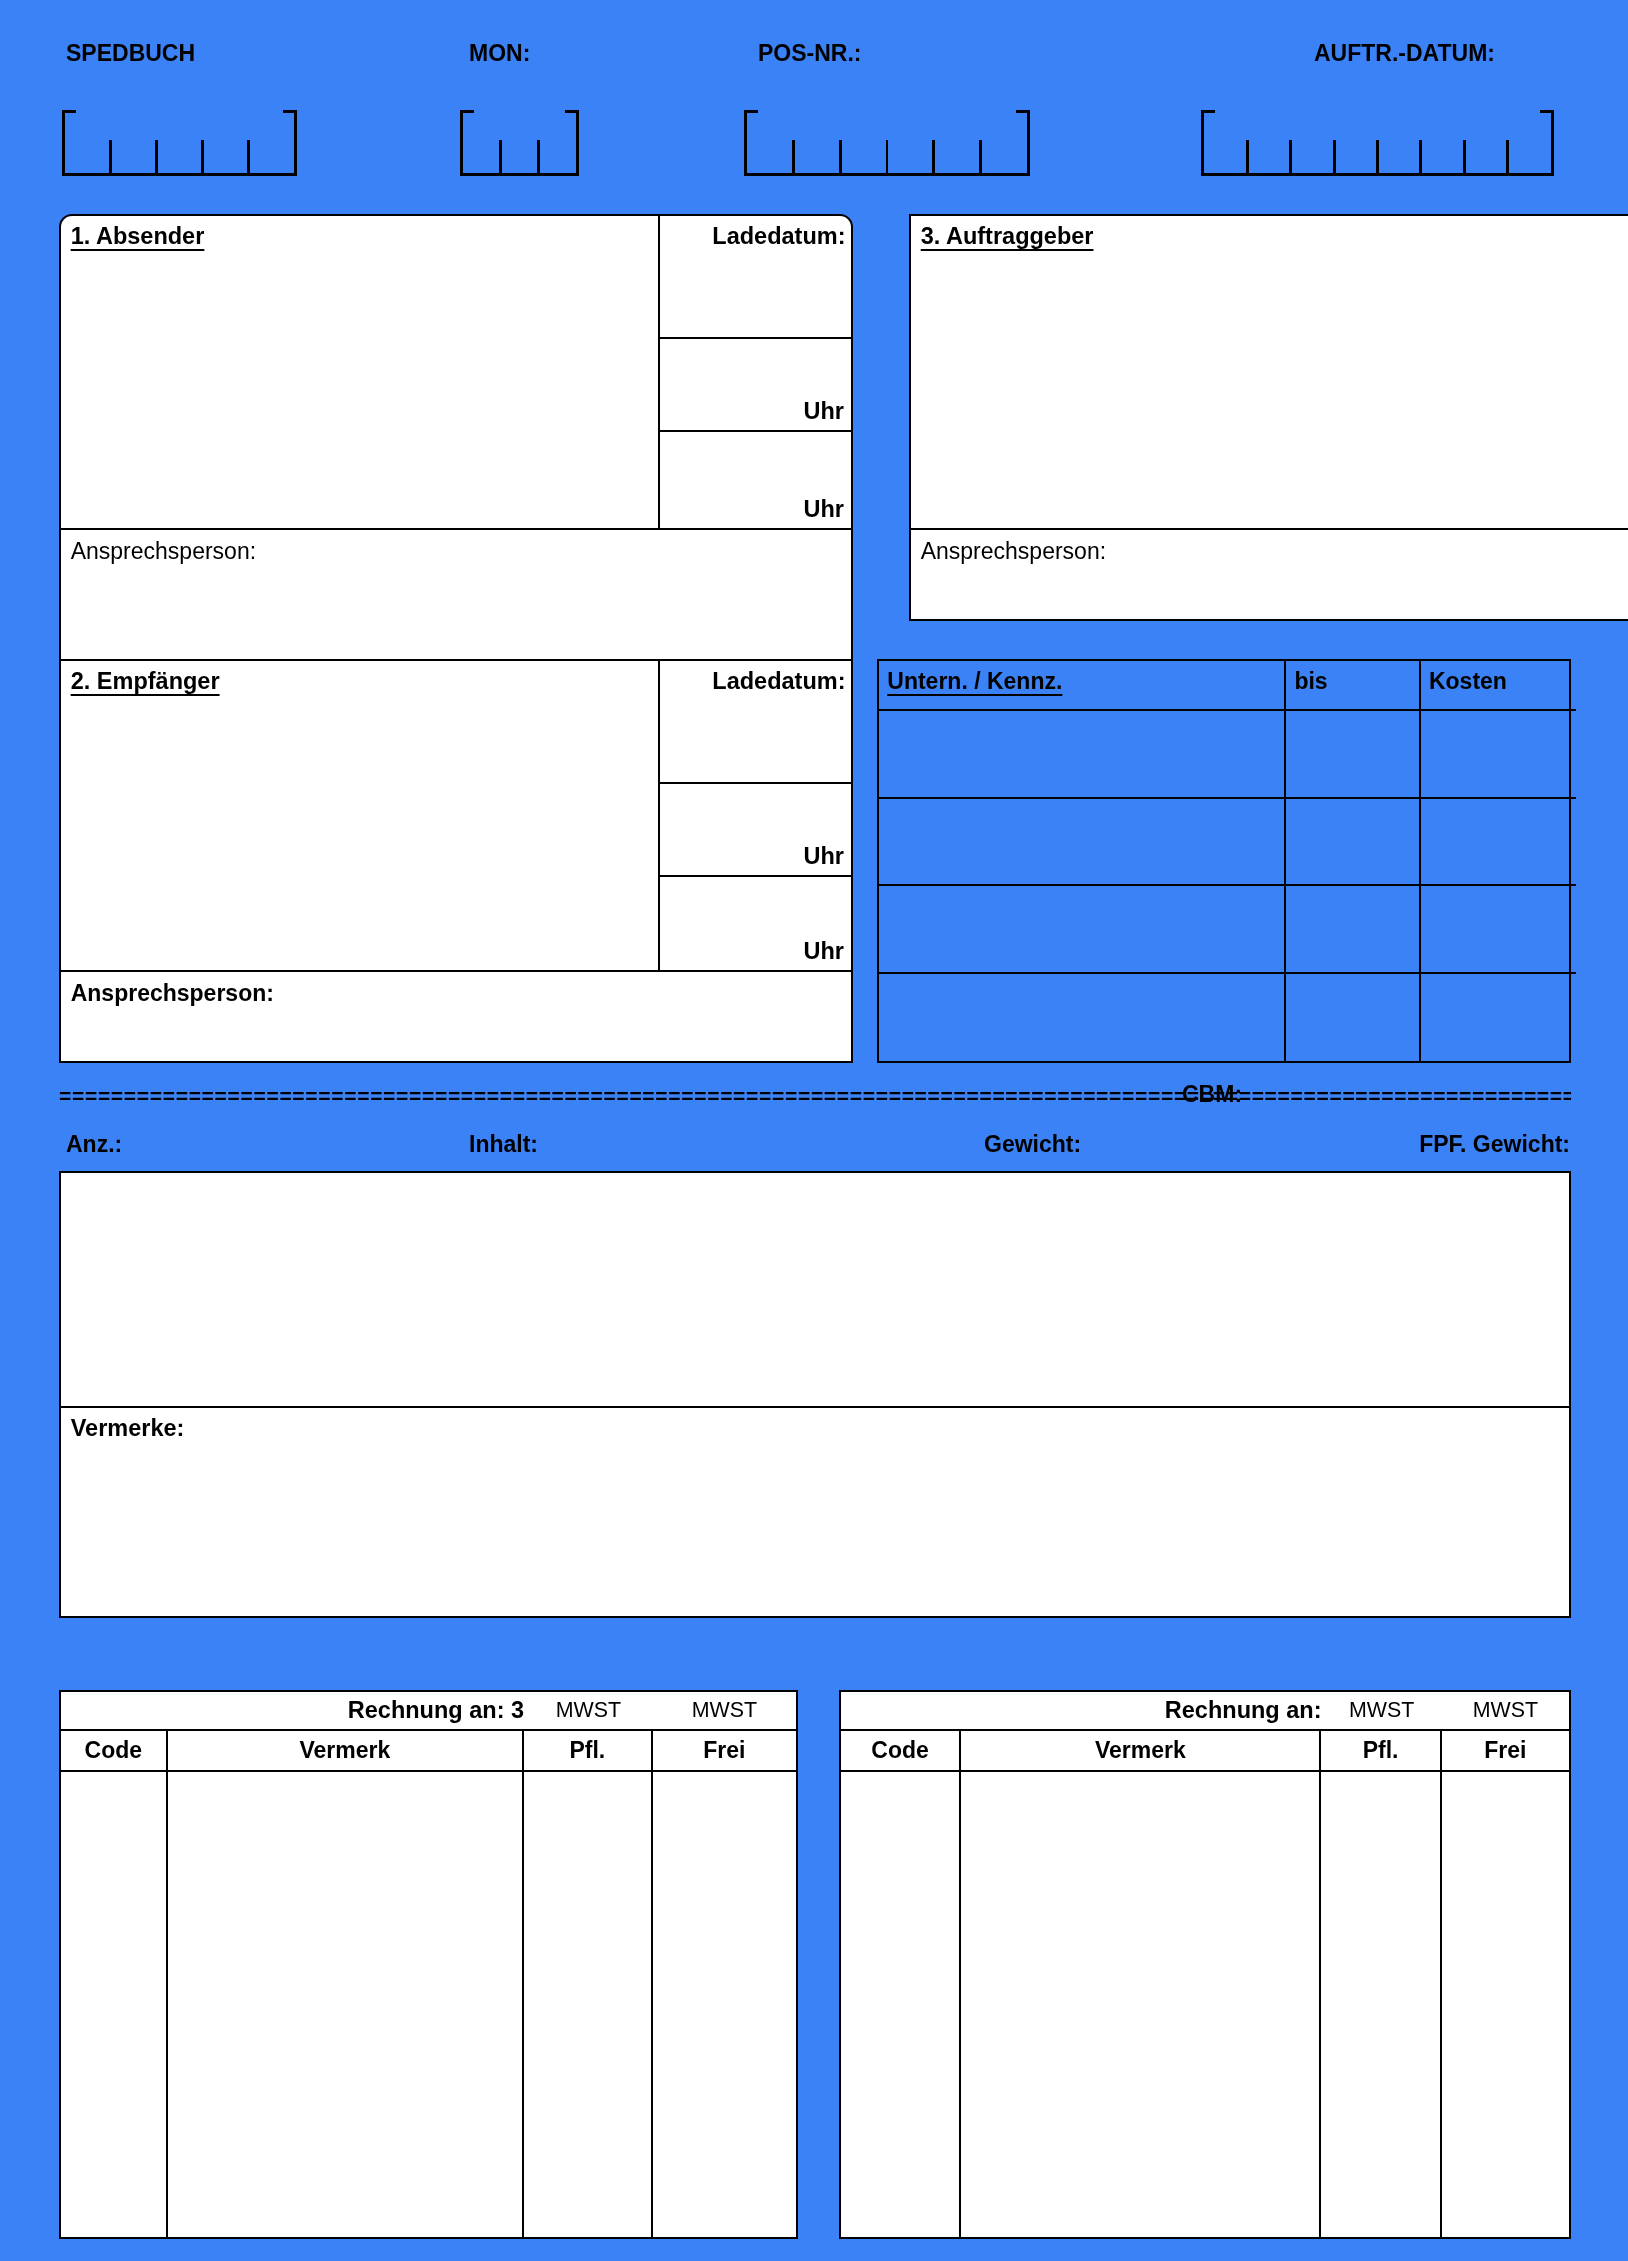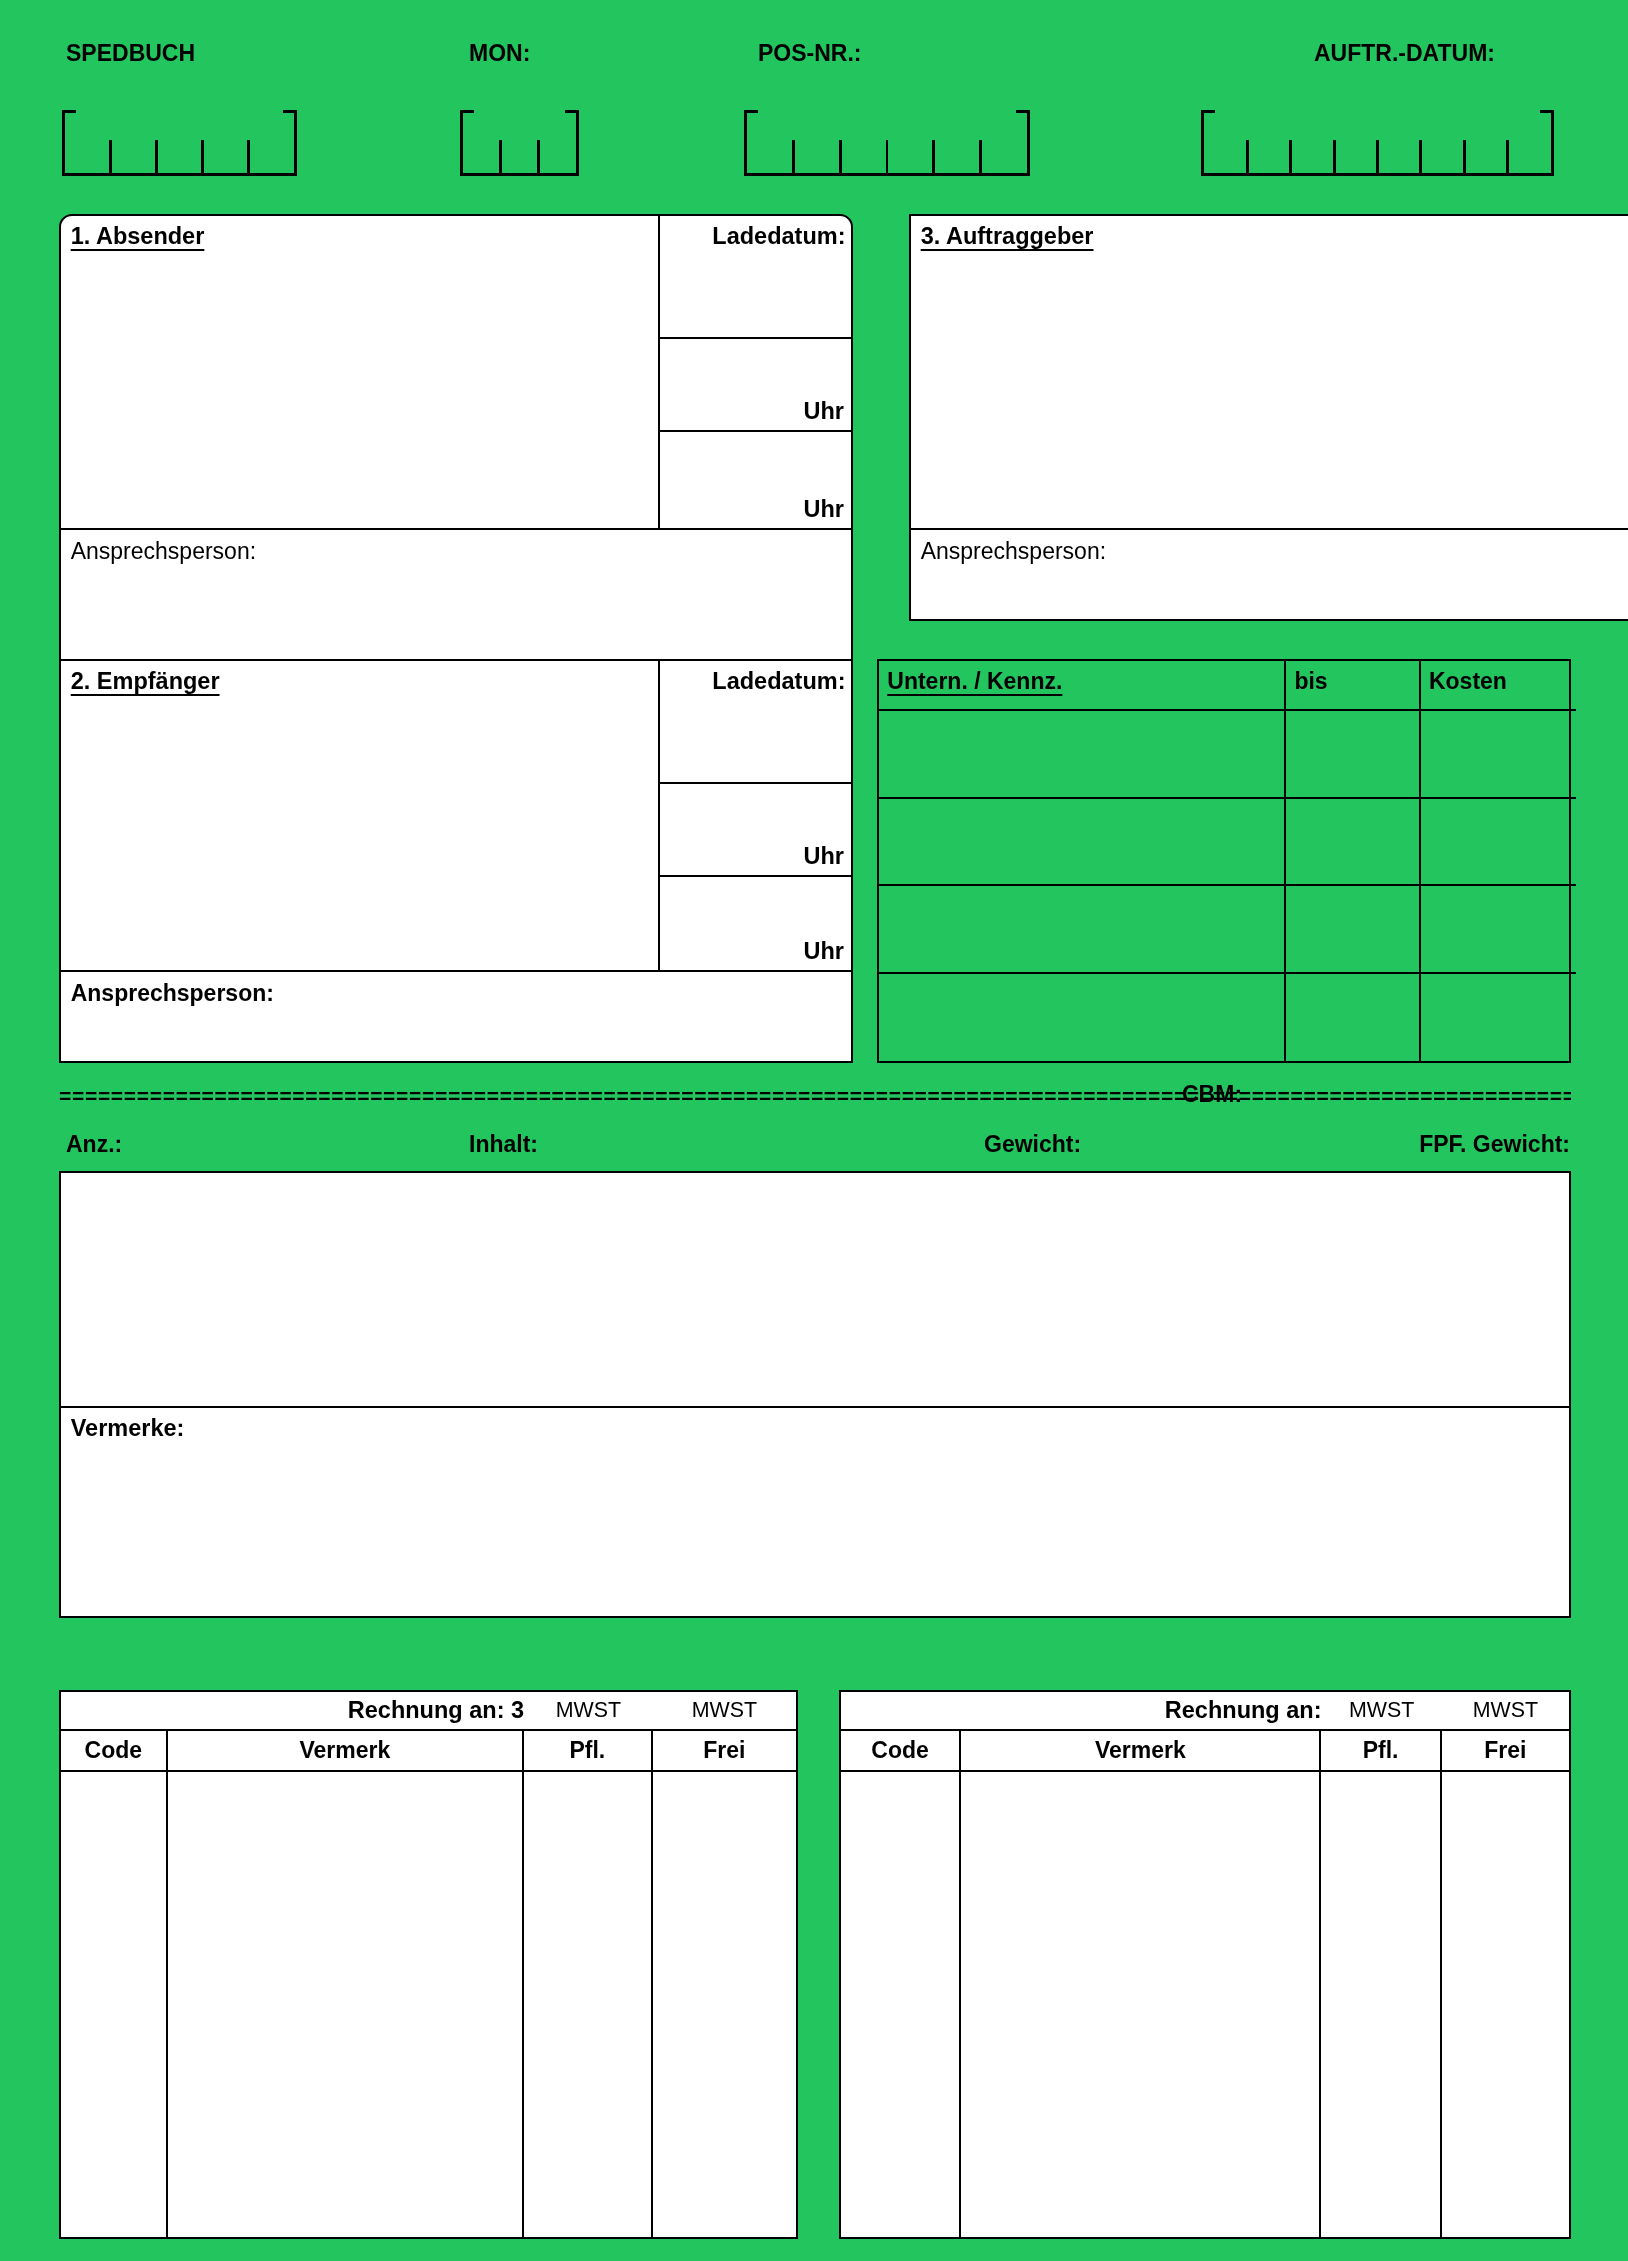--- a/index.html
+++ b/index.html
@@ -1,19 +1,19 @@
 <!DOCTYPE html>
 <html style="font-size:11px"><head>
 <meta charset="utf-8">
 <style>
   * { margin:0; padding:0; box-sizing:border-box; }
   html,body { background:#ffffff; }
   .page {
     position:relative; width:1629px; height:2261px;
-    background:#22c55e; color:#000;
+    background:#3b82f6; color:#000;
     font-family:"Liberation Sans", sans-serif;
     overflow:hidden;
   }
   .abs { position:absolute; }
   .lbl { font-weight:700; font-size:23px; white-space:nowrap; }
 
   
   .comb {
     position:absolute; top:110px; height:66px;
     border-left:3.5px solid #000; border-right:3.5px solid #000; border-bottom:3.5px solid #000;

